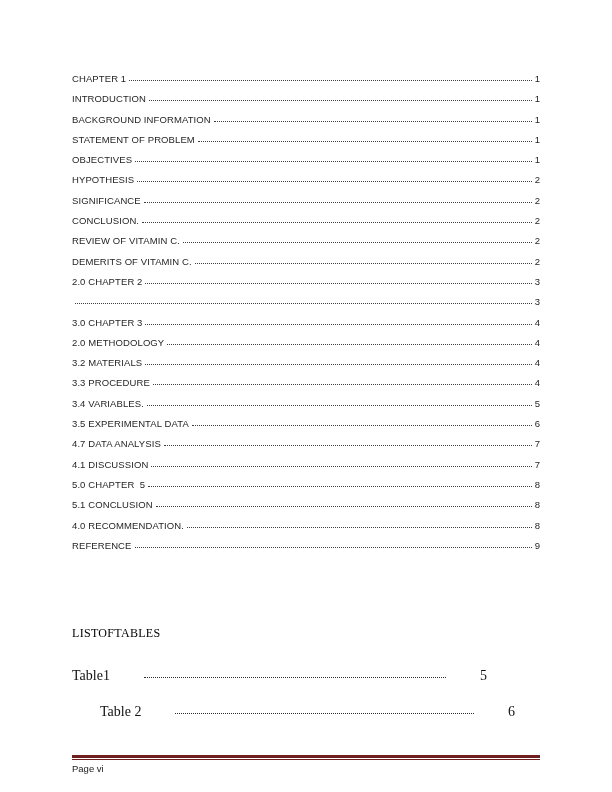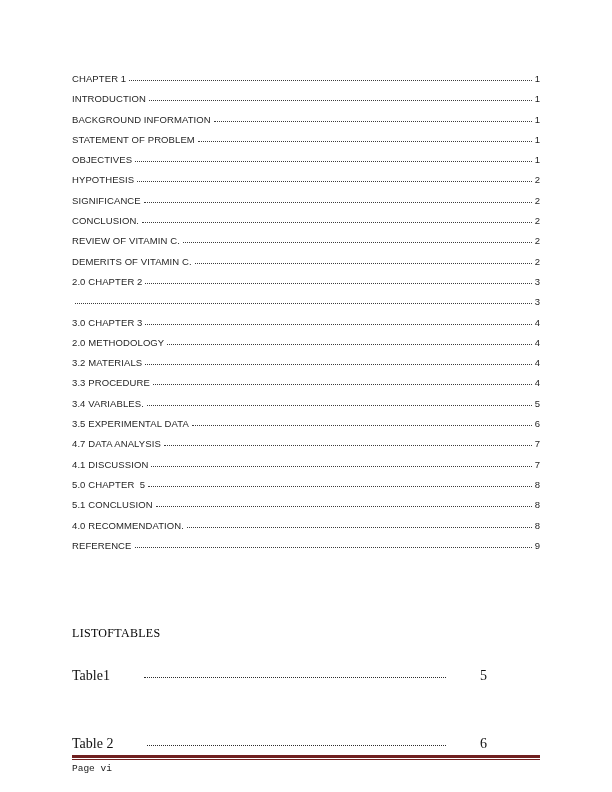--- a/index.html
+++ b/index.html
@@ -57,21 +57,21 @@
     left: 72px;
     width: 415px;
     display: flex;
     align-items: baseline;
     font-family: "Liberation Serif", serif;
     font-size: 14px;
     color: #111111;
     gap: 32px;
   }
   .lot-row.row-0 { top: 668px; }
-  .lot-row.row-1 { top: 736px; }
+  .lot-row.row-1 { top: 704px; margin-left: 28px; }
   .lot-label { white-space: pre; }
   .lot-leader {
     flex: 1;
     border-bottom: 1.6px dotted #2d2d2d;
     margin: 0 2px;
     position: relative;
     top: -2px;
     height: 1px;
   }
   .lot-page { white-space: nowrap; }
@@ -79,21 +79,21 @@
   
   .footer-rule {
     position: absolute;
     left: 72px; right: 72px; top: 755px;
   }
   .footer-rule .thick { height: 3px; background: #701f1f; }
   .footer-rule .thin  { height: 1px; background: #701f1f; margin-top: 1px; }
   .footer-text {
     position: absolute;
     left: 72px; top: 763px;
-    font-family: Liberation Mono, monospace;
+    font-family: Liberation Sans, sans-serif;
     font-size: 9.5px;
     color: #1a1a1a;
   }
 </style>
 </head>
 <body>
 
 <div class="page">
 
   <div class="toc">

